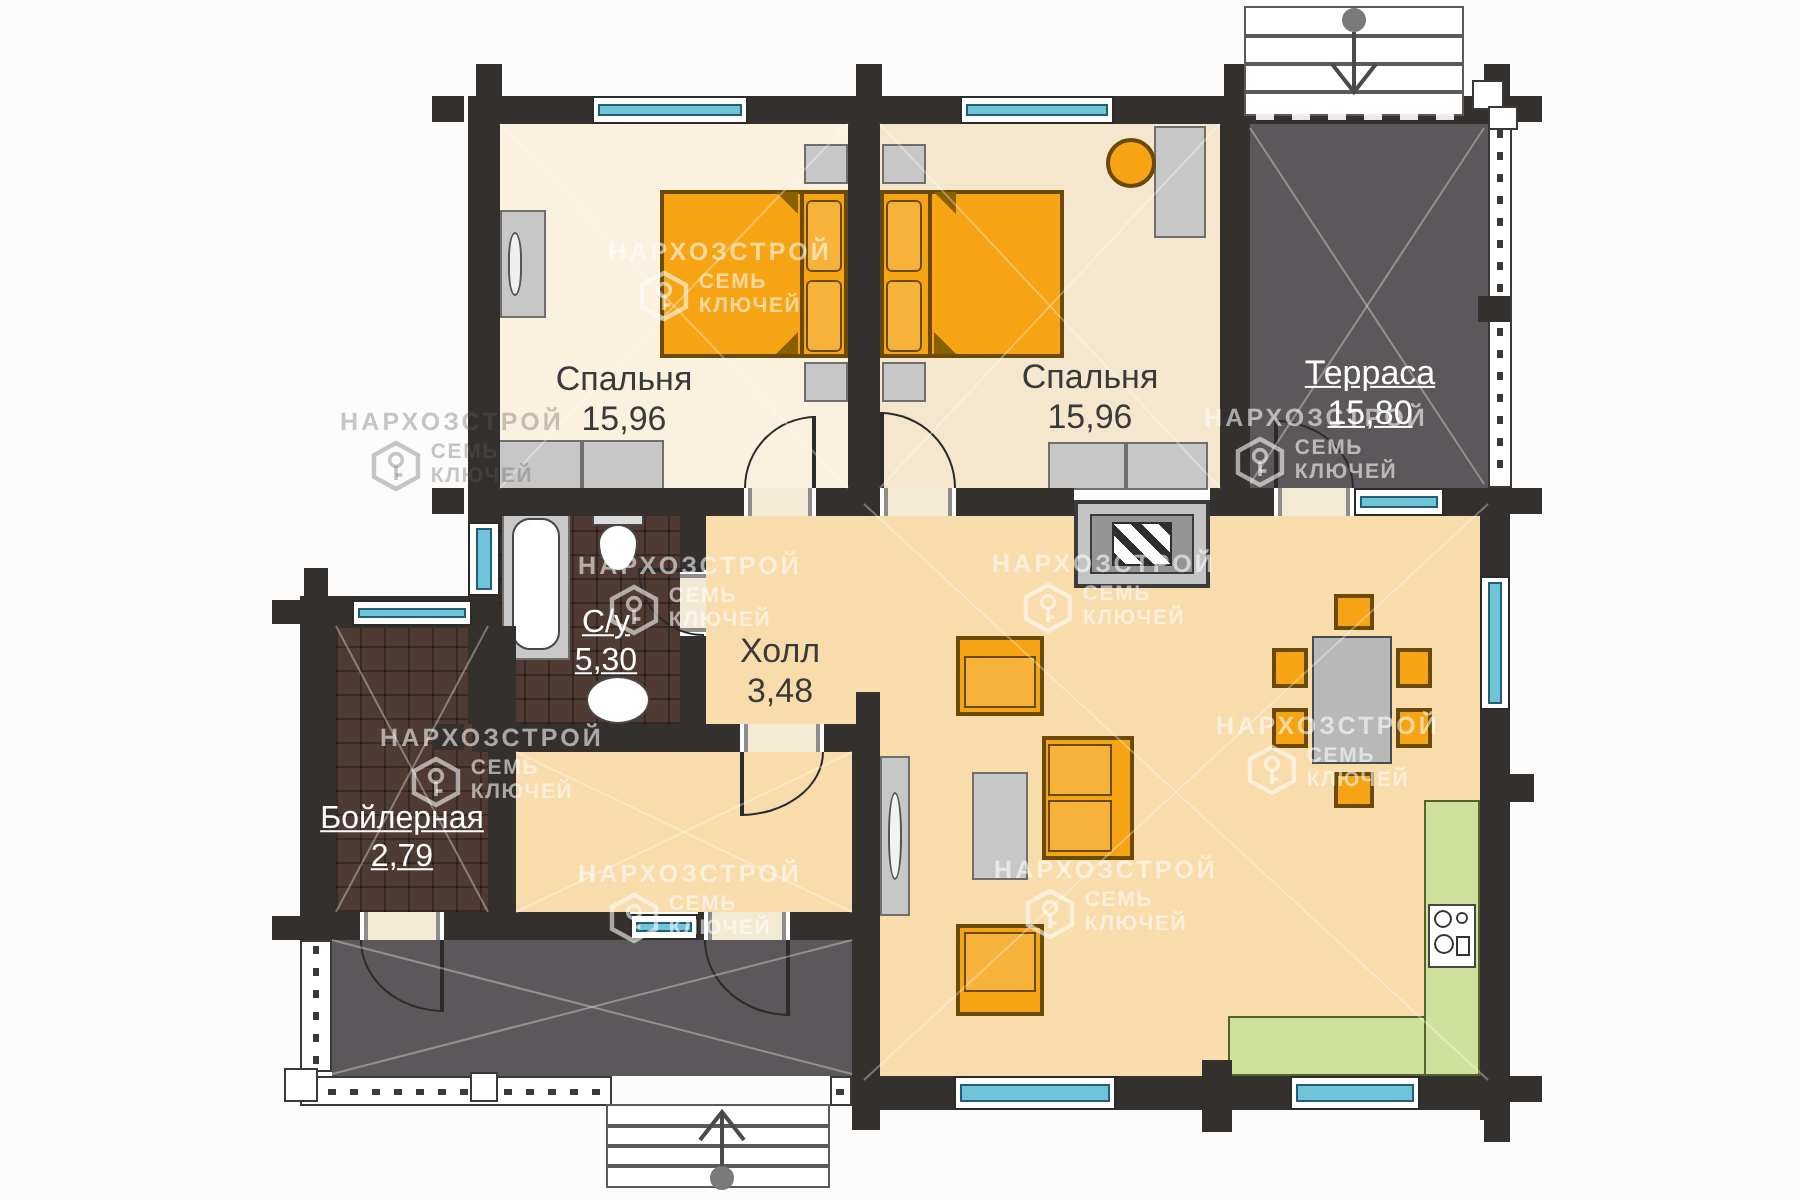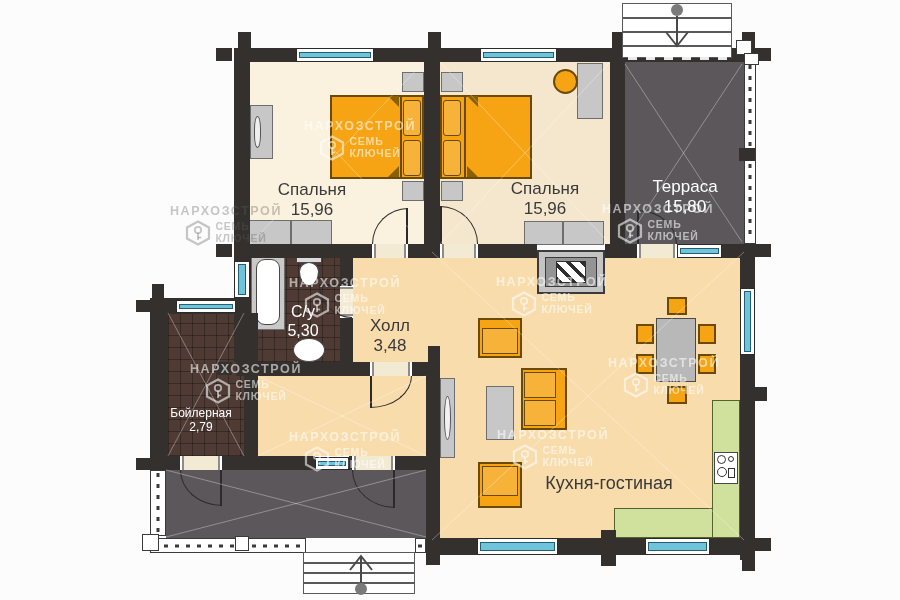--- a/index.html
+++ b/index.html
@@ -49,21 +49,21 @@
   .org-in{position:absolute;background:#f7b23a;border:1.5px solid #6b4a08;}
   .green{position:absolute;background:#cfe19c;border:1.5px solid #55622c;}
   .fp{position:absolute;background:#c4c4c4;border:2px solid #3b3b3b;}
   .fp-mid{position:absolute;left:6px;right:6px;top:5px;bottom:5px;background:#949494;border:1.5px solid #3b3b3b;}
   .fp-core{position:absolute;left:17px;right:17px;top:9px;bottom:9px;background:repeating-linear-gradient(45deg,#2e2e2e 0 4px,#fff 4px 10px);border:1.5px solid #2e2e2e;}
   .white-fix{position:absolute;background:#fff;border:1.5px solid #474747;}
   
   .lbl{position:absolute;transform:translate(-50%,-50%);text-align:center;line-height:1.18;
        font-size:17px;color:#3a3a3a;white-space:nowrap;z-index:40;}
   .lbl span{display:block;}
-  .lbl-w{color:#ffffff;}
+  .lbl-w{color:#ffffff;text-decoration:underline;}
   .lbl-big{font-size:18px;}
   
   .wm{position:absolute;transform:translate(-50%,-50%);display:flex;flex-direction:column;align-items:center;
       color:rgba(255,255,255,.58);z-index:35;pointer-events:none;}
   .wm-brand{font-size:12.5px;font-weight:bold;letter-spacing:1.6px;}
   .wm-row{display:flex;align-items:center;gap:4px;margin-top:2px;}
   .wm-keys{display:flex;flex-direction:column;font-size:10.5px;font-weight:bold;letter-spacing:.8px;line-height:1.1;text-align:left;}
   .wm-gray{color:rgba(95,95,95,.35);}
   svg.overlay{position:absolute;left:0;top:0;z-index:30;pointer-events:none;}
 </style>
@@ -317,26 +317,25 @@
     <span>15,80</span>
   </div>
   <div class="lbl lbl-w" style="left:303px;top:322px;font-size:16px">
     <span>С/у</span>
     <span>5,30</span>
   </div>
   <div class="lbl" style="left:390px;top:336px">
     <span>Холл</span>
     <span>3,48</span>
   </div>
-  <div class="lbl lbl-w" style="left:201px;top:420px;font-size:12px">
+  <div class="lbl lbl-w" style="left:201px;top:420px;font-size:16px">
     <span>Бойлерная</span>
     <span>2,79</span>
   </div>
   <div class="lbl lbl-big" style="left:609px;top:484px">
-    <span>Кухня-гостиная</span>
   </div>
 
   <div class="wm" style="left:360px;top:140px">
     <div class="wm-brand">НАРХОЗСТРОЙ</div>
     <div class="wm-row">
       <svg width="26" height="26" viewBox="0 0 26 26">
           <polygon points="13,1.5 24,7.5 24,18.5 13,24.5 2,18.5 2,7.5" fill="none" stroke="currentColor" stroke-width="2.2"></polygon>
           <circle cx="13" cy="10" r="3.2" fill="none" stroke="currentColor" stroke-width="1.8"></circle>
           <line x1="13" y1="13" x2="13" y2="20" stroke="currentColor" stroke-width="1.8"></line>
           <line x1="13" y1="17.5" x2="16.2" y2="17.5" stroke="currentColor" stroke-width="1.8"></line>

